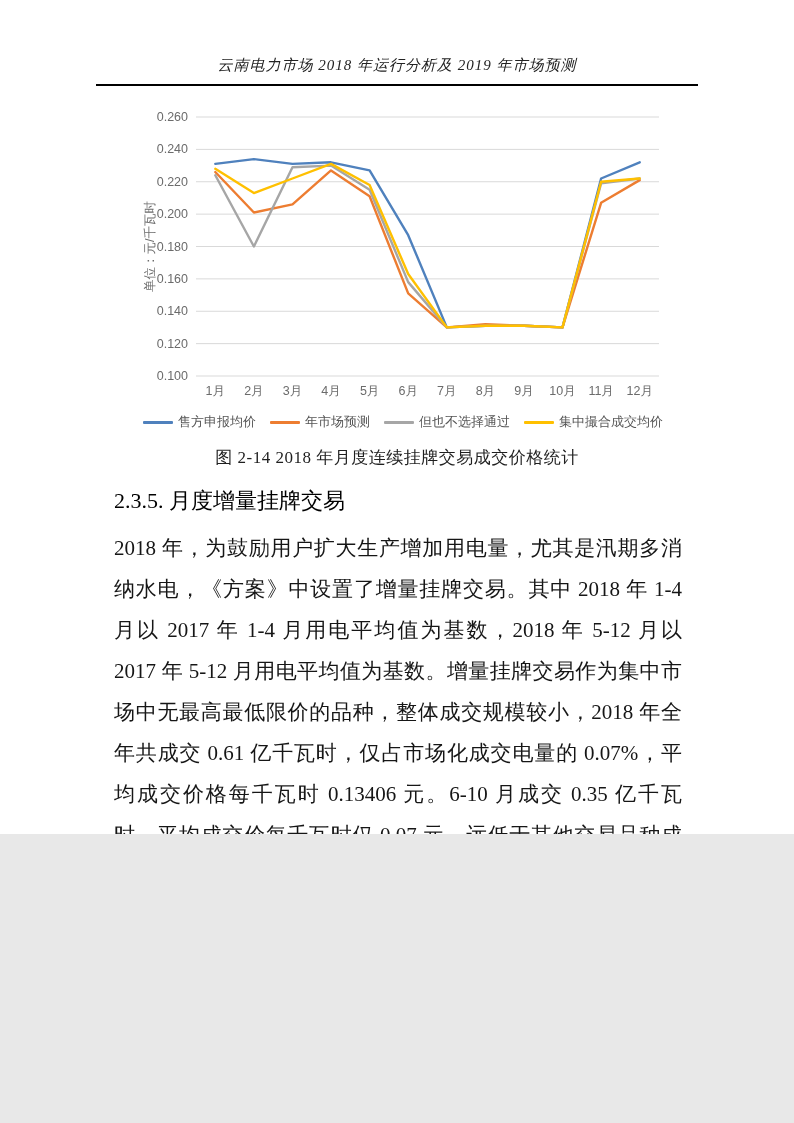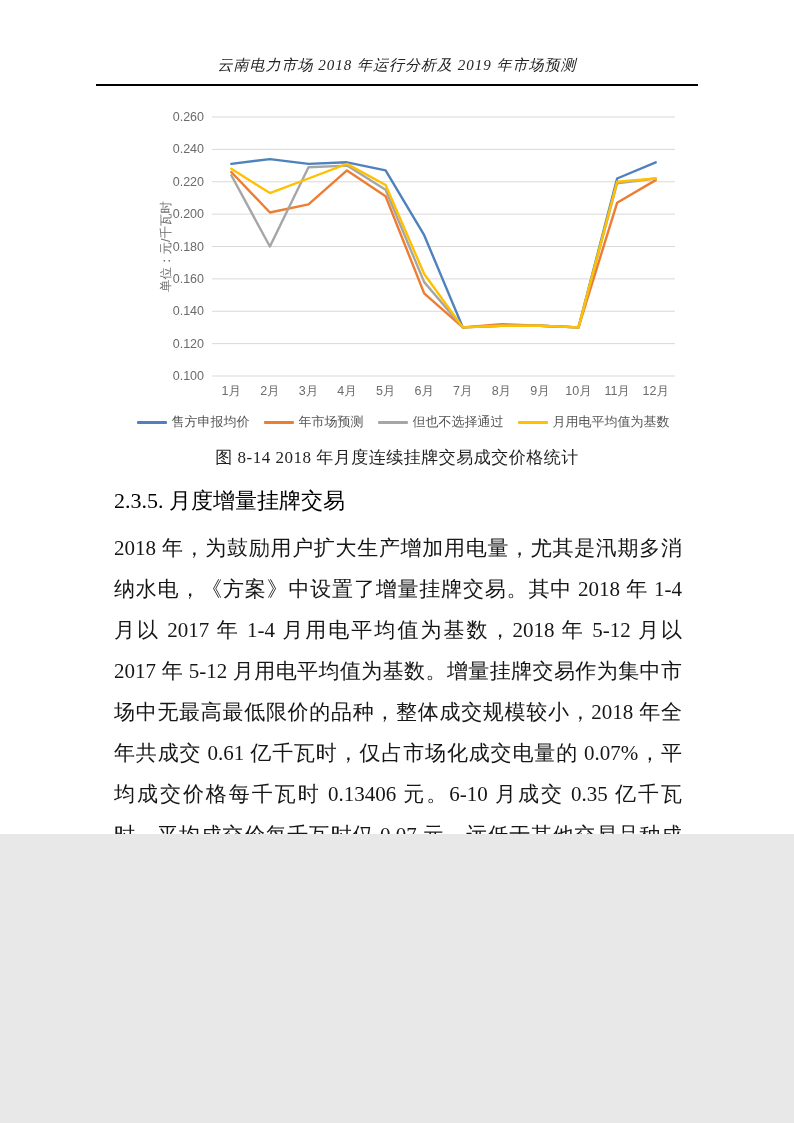--- a/index.html
+++ b/index.html
@@ -15,21 +15,21 @@
   .header-title{
     position:absolute;top:56px;left:0;right:0;
     text-align:center;
     font-size:15px;font-style:italic;letter-spacing:1px;
     color:#222;
   }
   .header-rule{
     position:absolute;top:84px;left:96px;width:602px;height:2px;
     background:#000;
   }
-  .chart-figure{position:absolute;left:156px;top:98px;width:560px;height:310px;text-decoration:underline;}
+  .chart-figure{position:absolute;left:140px;top:98px;width:560px;height:310px;text-decoration:underline;}
   .chart-figure svg{width:560px;height:310px;display:block;}
   .tick{
     font-family:"Liberation Sans","DejaVu Sans",sans-serif;
     font-size:12.5px;fill:#6b6b6b;
   }
   .chart-legend{
     position:absolute;top:413px;left:12px;right:0;
     display:flex;justify-content:center;align-items:center;gap:14px;
     font-family:"Liberation Sans","DejaVu Sans",sans-serif;
     font-size:13px;color:#555;
@@ -112,25 +112,25 @@
       <span class="legend-item">
         <span class="legend-swatch" style="background: rgb(237, 125, 49);"></span>
         <span class="legend-label">年市场预测</span>
       </span>
       <span class="legend-item">
         <span class="legend-swatch" style="background: rgb(166, 166, 166);"></span>
         <span class="legend-label">但也不选择通过</span>
       </span>
       <span class="legend-item">
         <span class="legend-swatch" style="background: rgb(255, 192, 0);"></span>
-        <span class="legend-label">月用电平均值为基数</span>
+        <span class="legend-label">集中撮合成交均价</span>
       </span>
     </div>
 
-  <div class="figure-caption">图 8-14  2018 年月度连续挂牌交易成交价格统计</div>
+  <div class="figure-caption">图 2-14  2018 年月度连续挂牌交易成交价格统计</div>
 
   <div class="section-heading">2.3.5. 月度增量挂牌交易</div>
 
   <div class="body-paragraph">2018 年，为鼓励用户扩大生产增加用电量，尤其是汛期多消纳水电，《方案》中设置了增量挂牌交易。其中 2018 年 1-4 月以 2017 年 1-4 月用电平均值为基数，2018 年 5-12 月以 2017 年 5-12 月用电平均值为基数。增量挂牌交易作为集中市场中无最高最低限价的品种，整体成交规模较小，2018 年全年共成交 0.61 亿千瓦时，仅占市场化成交电量的 0.07%，平均成交价格每千瓦时 0.13406 元。6-10 月成交 0.35 亿千瓦时，平均成交价每千瓦时仅 0.07 元，远低于其他交易品种成交均价。从实际效果来看，增量挂牌交易的成交电量较小，主要原因：一是在多年市场化交易的激励下，大部分用户已经充分生产，新增用电量不多；二是增量挂牌交易的条件、考核都十分严格，用户即使有增量，但也不选择通过</div>
 
   <div class="page-number">21</div>
 
 </div>
 
 </body></html>

